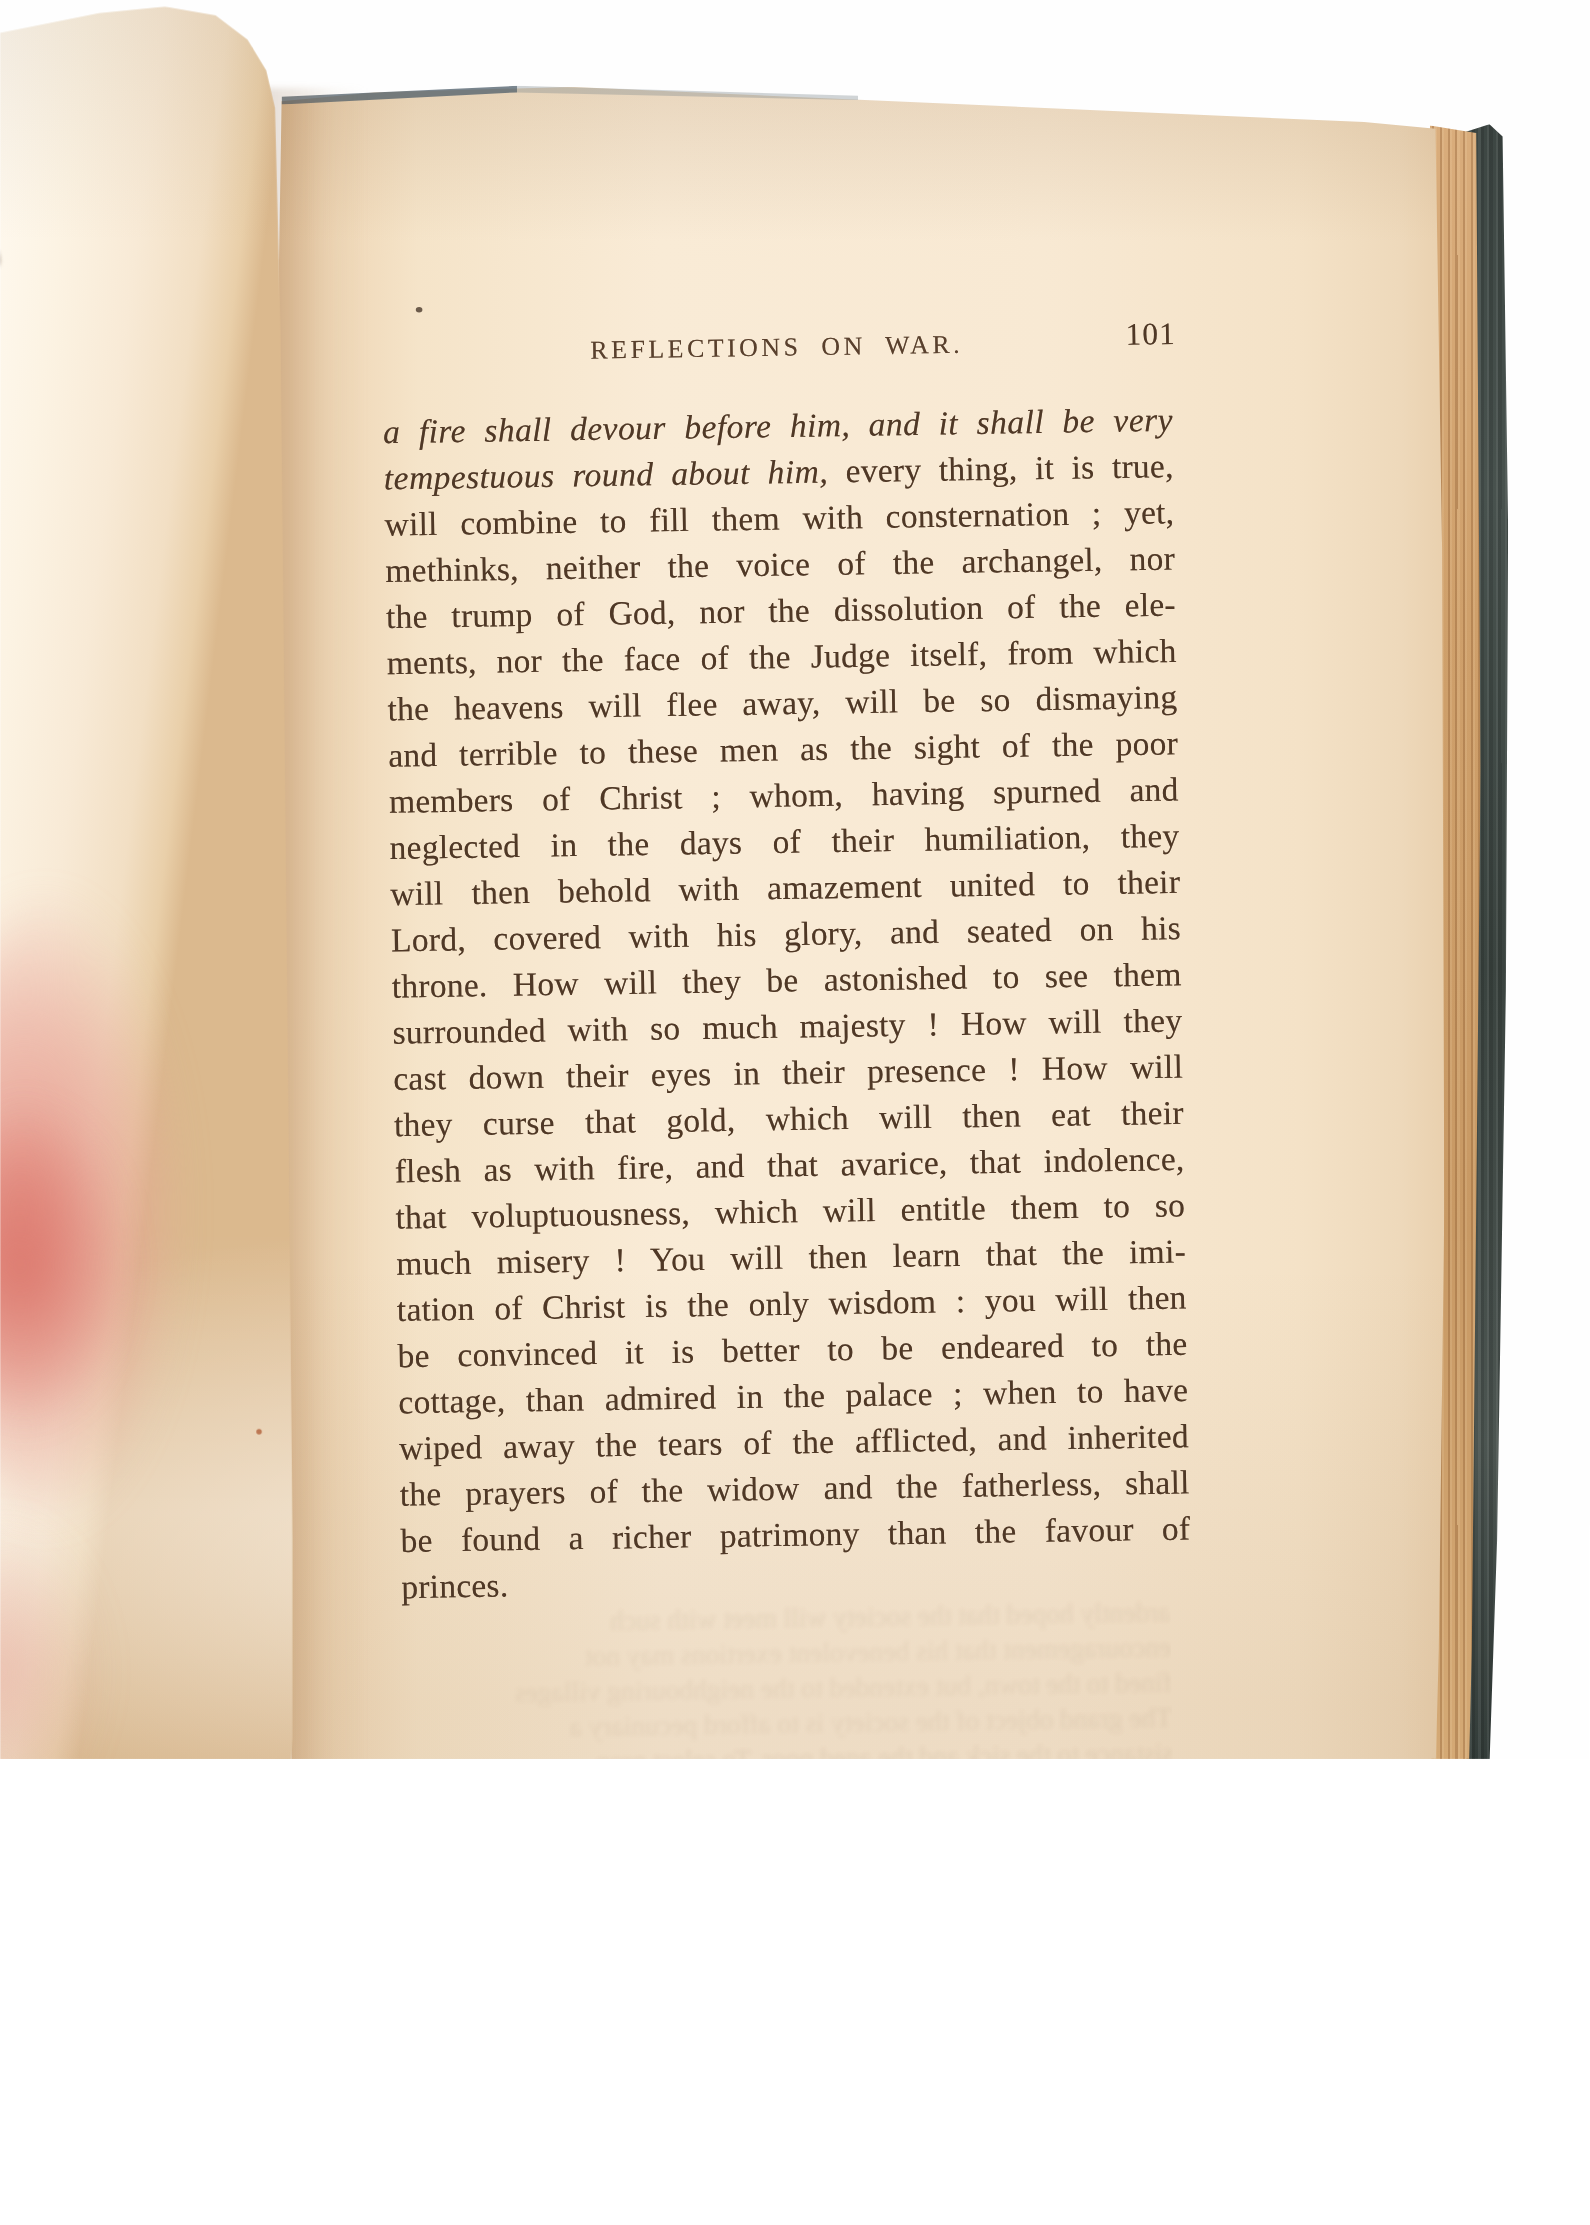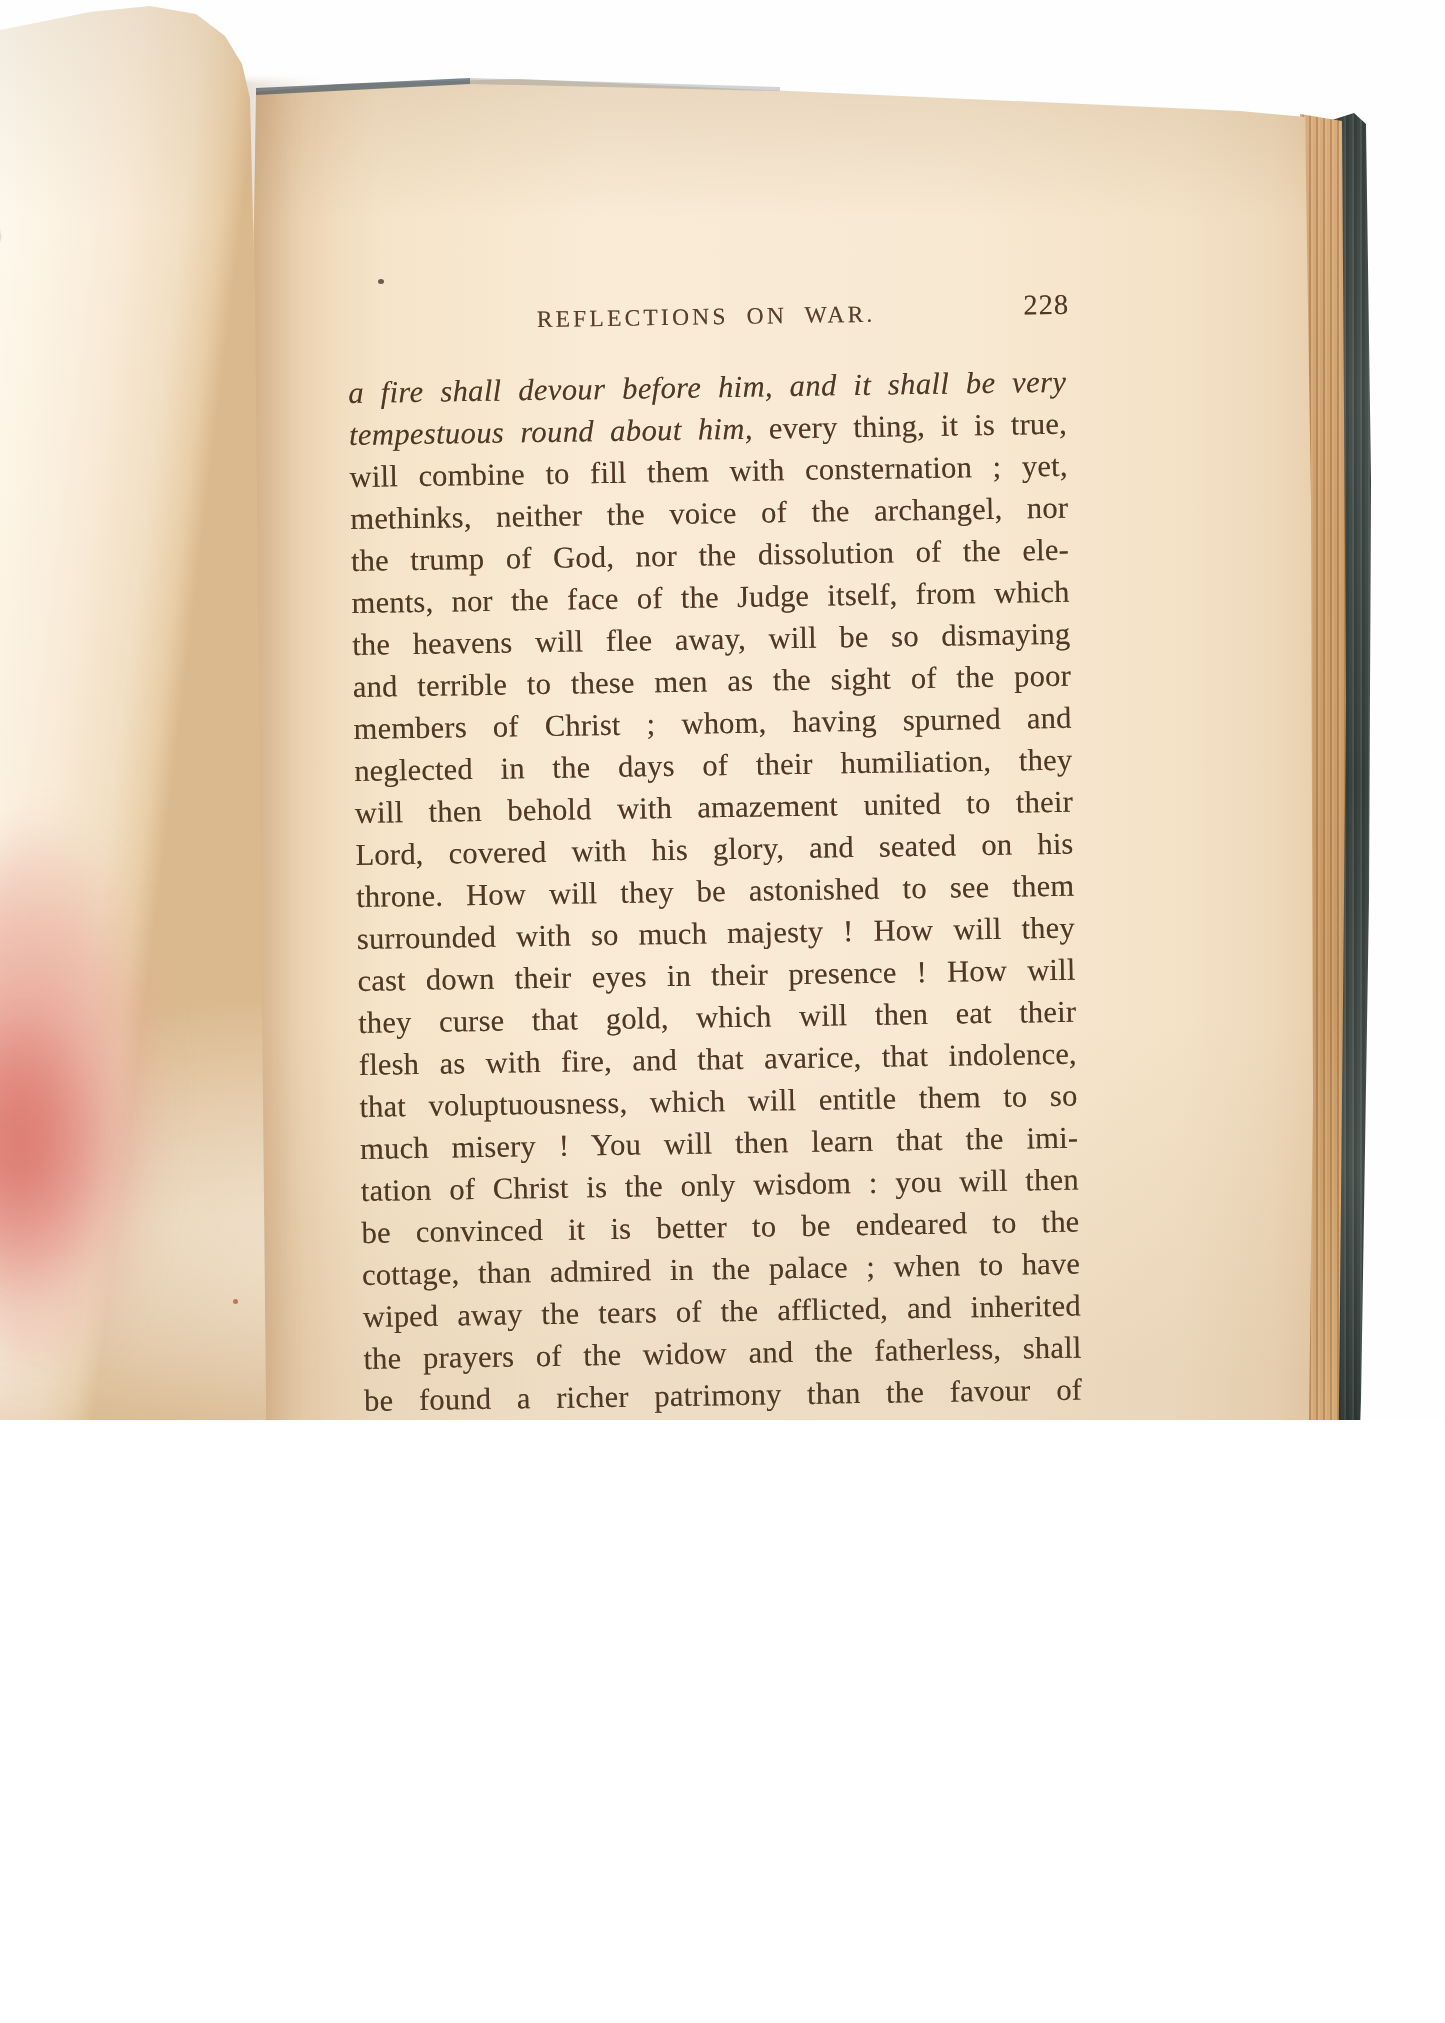--- a/index.html
+++ b/index.html
@@ -1,16 +1,16 @@
 <!DOCTYPE html>
 <html><head>
 <meta charset="utf-8">
 <style>
   html,body{margin:0;padding:0;background:#ffffff;}
-  #photo{position:relative;width:1445px;height:1420px;background:#fefefe;overflow:hidden;
+  #photo{position:relative;width:1445px;height:1599px;background:#fefefe;overflow:hidden;
          font-family:"Liberation Serif","DejaVu Serif",serif;}
 
   
   #cover{position:absolute;inset:0;
     clip-path:polygon(1332px 120px,1354px 113px,1366px 124px,1371px 480px,1369px 900px,1361px 1400px,1347px 1812px,1331px 1793px,1337px 1200px,1334px 520px);
     background:
       repeating-linear-gradient(90deg, rgba(255,255,255,.07) 0 2px, rgba(0,0,0,.12) 2px 5px, rgba(255,255,255,0) 5px 8px),
       linear-gradient(180deg,#39423f 0%,#48524e 28%,#3a433f 55%,#4c5551 82%,#333c39 100%);
     filter:blur(.4px);}
   #foreedge{position:absolute;inset:0;
@@ -158,21 +158,21 @@
       <div class="gline">The grand object of the society is to afford pecuniary a</div>
       <div class="gline">sistance to the sick and the aged poor.  To select prop</div>
       <div class="gline">objects, and guard against the abuse attending indiscrimina</div>
       <div class="gline">letters, visiting will be acquainted or situation entitled to</div>
       <div class="gline">nature of every case, and for whom the same soon a</div>
       <div class="gline">the Society.</div>
     </div>
 
   <div id="right-text">
     <div id="page-header">REFLECTIONS ON WAR.</div>
-    <div id="page-number">228</div>
+    <div id="page-number">101</div>
     <div id="main-lines">
         <div class="bline"><span class="it">a fire shall devour before him, and it shall be very</span></div>
         <div class="bline"><span class="it">tempestuous round about him,</span><span> every thing, it is true,</span></div>
         <div class="bline"><span>will combine to fill them with consternation ; yet,</span></div>
         <div class="bline"><span>methinks, neither the voice of the archangel, nor</span></div>
         <div class="bline"><span>the trump of God, nor the dissolution of the ele-</span></div>
         <div class="bline"><span>ments, nor the face of the Judge itself, from which</span></div>
         <div class="bline"><span>the heavens will flee away, will be so dismaying</span></div>
         <div class="bline"><span>and terrible to these men as the sight of the poor</span></div>
         <div class="bline"><span>members of Christ ; whom, having spurned and</span></div>

